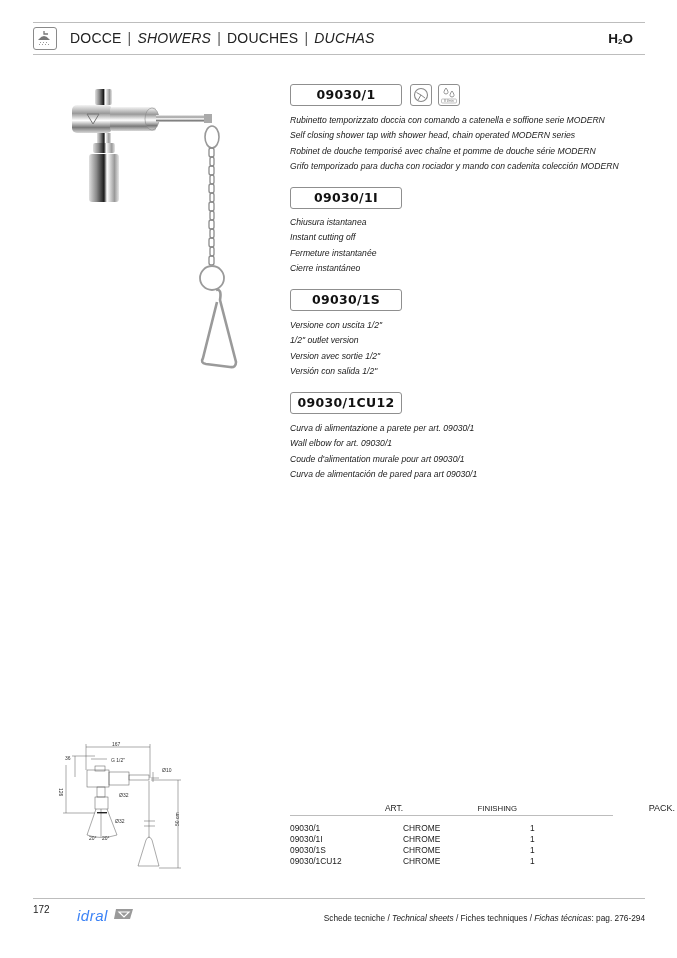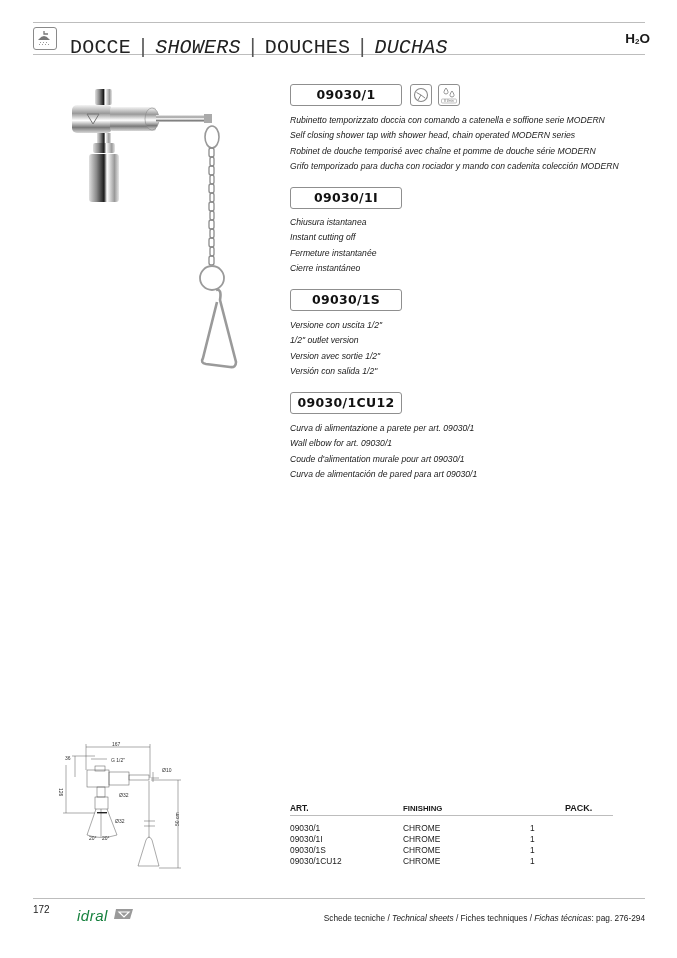--- a/index.html
+++ b/index.html
@@ -1,34 +1,34 @@
 <!DOCTYPE html>
 <html><head>
 <meta charset="utf-8">
 <style>
   html, body { margin: 0; padding: 0; background: #ffffff; }
   body { width: 677px; height: 958px; position: relative; overflow: hidden;
          font-family: "DejaVu Sans Condensed", "Liberation Sans Narrow", "Liberation Sans", sans-serif; color: #1a1a1a; }
   .abs { position: absolute; }
   .rule { position: absolute; height: 1px; background: #bdbdbd; }
-  .header-title { position: absolute; left: 70px; top: 36px; font-size: 20px; letter-spacing: 0.2px; color: #222; font-family: Liberation Mono, monospace; }
+  .header-title { position: absolute; left: 70px; top: 30px; font-size: 14px; letter-spacing: 0.2px; color: #222; font-family: Liberation Sans, sans-serif; }
   .header-title .it { font-style: italic; }
   .header-title .sep { color: #555; margin: 0 6px; }
-  .h2o { position: absolute; right: 27px; top: 31px; font-size: 13.5px; font-weight: bold; font-family: "Liberation Sans", sans-serif; }
+  .h2o { position: absolute; right: 44px; top: 31px; font-size: 13.5px; font-weight: bold; font-family: "Liberation Sans", sans-serif; }
   .h2o sub { font-size: 8px; vertical-align: baseline; position: relative; top: 1px; }
   .cat-icon { position: absolute; left: 33px; top: 27px; width: 24px; height: 23px; border: 1.5px solid #8a8a8a; border-radius: 3px; box-sizing: border-box; }
   .code-box { position: absolute; left: 290px; width: 112px; height: 22px; border: 1px solid #8f8f8f; border-radius: 3px;
               box-sizing: border-box; text-align: center; font-weight: bold; font-size: 12.5px; line-height: 20px;
               font-family: "DejaVu Sans", sans-serif; letter-spacing: 0.3px; color: #111; }
   .feat-icon { position: absolute; top: 84px; width: 22px; height: 22px; border: 1px solid #8f8f8f; border-radius: 3px; box-sizing: border-box; }
   .desc { position: absolute; left: 290px; font-size: 8.6px; line-height: 15.3px; color: #1a1a1a; font-family: "Liberation Sans", sans-serif; }
   .desc div { white-space: nowrap; font-style: italic; }
   .desc .it { font-style: italic; }
   table.spec { position: absolute; left: 290px; top: 802px; border-collapse: collapse; font-size: 8.4px; font-family: "Liberation Sans", sans-serif; color: #1a1a1a; }
-  table.spec th { font-weight: bold; text-align: left; padding: 0; height: 12px; }
+  table.spec th { font-weight: normal; text-align: right; padding: 0; height: 12px; }
   table.spec td { padding: 0; height: 11px; line-height: 11px; }
   .c1 { width: 113px; } .c2 { width: 114px; } .c3 { width: 110px; }
   .hdr-rule { position: absolute; left: 290px; top: 815px; width: 323px; height: 1px; background: #bdbdbd; }
   .footer-page { position: absolute; left: 33px; top: 904px; font-size: 10px; font-family: "Liberation Sans", sans-serif; }
   .footer-ref { position: absolute; right: 32px; top: 913px; font-size: 8.3px; font-family: "Liberation Sans", sans-serif; color: #1a1a1a; }
   .footer-ref .it { font-style: italic; margin-top: 46px; }
   .logo { position: absolute; left: 77px; top: 906px; }
 </style>
 </head>
 <body>
@@ -252,19 +252,19 @@
       <td>CHROME</td>
       <td style="padding-left:13px;">1</td>
     </tr>
   </tbody>
 </table>
 <div class="hdr-rule"></div>
 
 <div class="rule" style="left:33px; top:898px; width:612px;"></div>
 <div class="footer-page">172</div>
 <div class="logo">
-  <span style="font-family:'Liberation Sans',sans-serif; font-style:italic; font-size:15px; color:#15803d; letter-spacing:0.5px;">idral</span>
+  <span style="font-family:'Liberation Sans',sans-serif; font-style:italic; font-size:15px; color:#3b82f6; letter-spacing:0.5px;">idral</span>
   <svg width="20" height="12" viewBox="0 0 20 12" style="vertical-align:top; margin-top:2px; margin-left:2px;">
     <path d="M2 1 L19 1 L16 11 L0 11 Z" fill="#9a9a9a"></path>
     <path d="M5 4 L15 4 L10 9 Z" fill="none" stroke="#fff" stroke-width="1.2"></path>
   </svg>
 </div>
 <div class="footer-ref"><span>Schede tecniche / </span><span class="it">Technical sheets</span><span> / Fiches techniques / </span><span class="it">Fichas técnicas</span><span>: pag. 276-294</span></div>
 
 </body></html>

